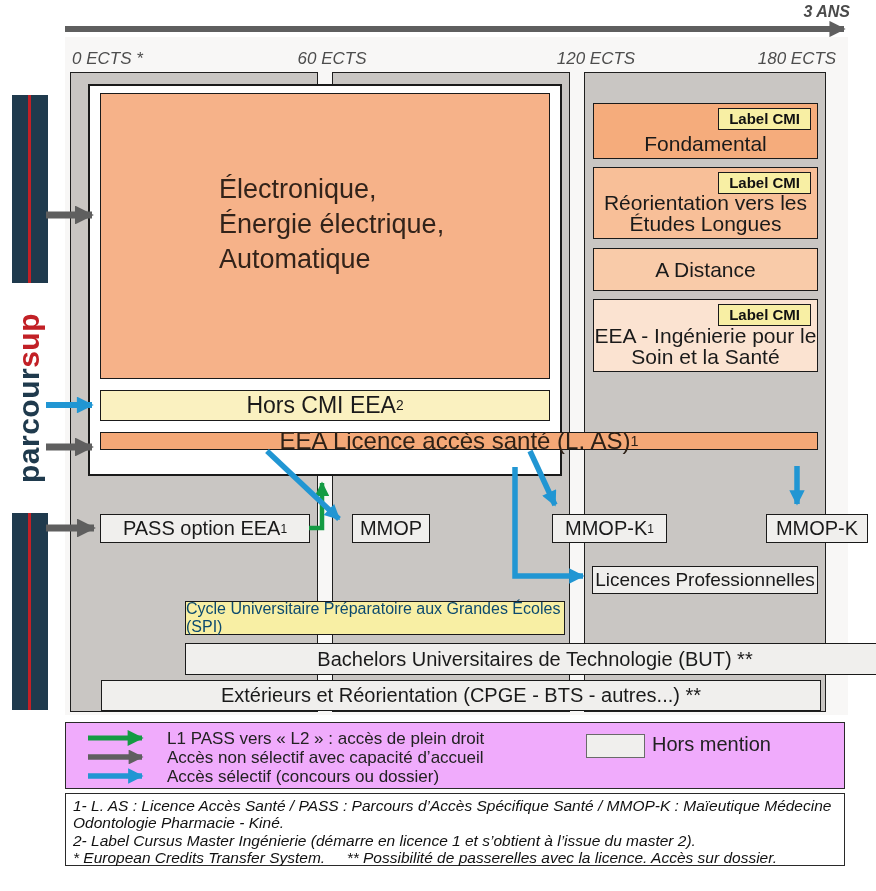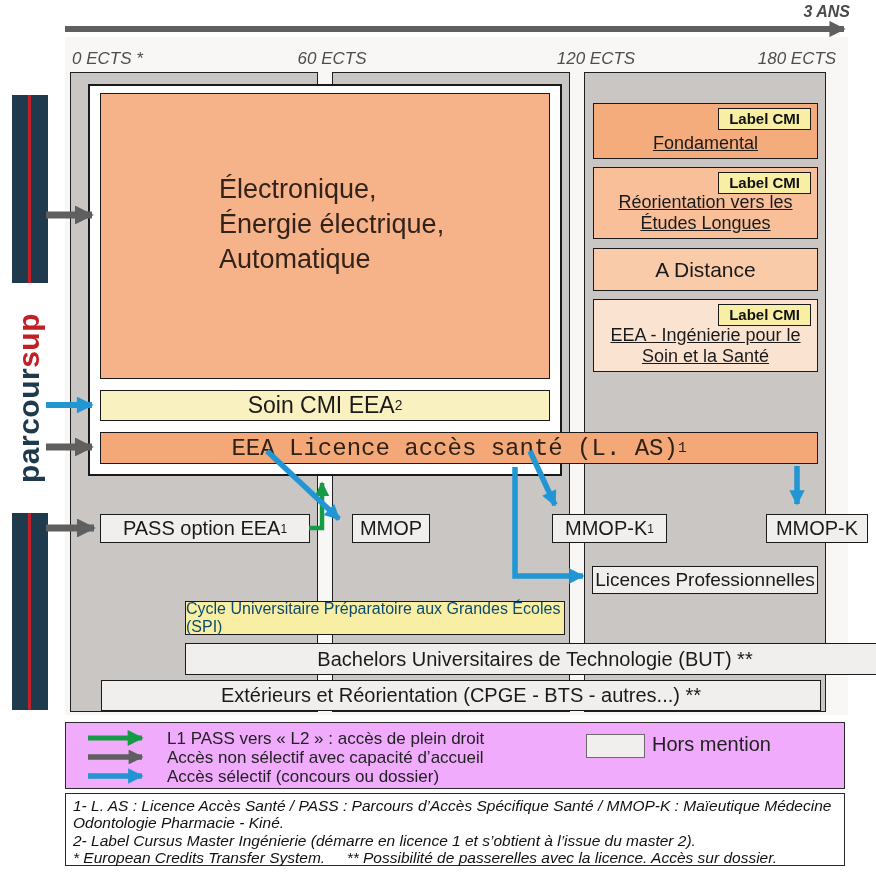--- a/index.html
+++ b/index.html
@@ -17,29 +17,29 @@
   .col1{left:70px;top:72px;width:248px;height:640px;}
   .col2{left:332px;top:72px;width:238px;height:640px;}
   .col3{left:584px;top:72px;width:242px;height:640px;}
 
   
   .whitebox{left:88px;top:84px;width:474px;height:392px;background:#fff;border:2px solid #1a1a1a;z-index:2;}
   .mention{left:100px;top:93px;width:450px;height:286px;background:var(--c-orange-main,#F6B289);border:1.5px solid #1a1a1a;z-index:3;color:#32231а;}
   .mention-text{position:absolute;left:118px;top:78px;font-size:27px;line-height:35px;color:#32231a;}
   .cmibox{left:100px;top:390px;width:450px;height:31px;background:var(--c-yellow-pale,#FAF1C0);border:1.5px solid #1a1a1a;z-index:3;
           display:flex;align-items:center;justify-content:center;font-size:23px;color:#1a1a1a;}
-  .lasbox{left:100px;top:432px;width:718px;height:32px;background:var(--c-orange-las,#F4A877);border:1.5px solid #1a1a1a;z-index:4;
-          display:flex;align-items:center;justify-content:center;font-size:24px;color:#2e2117;font-family:Liberation Mono, monospace;}
+  .lasbox{left:100px;top:432px;width:718px;height:18px;background:var(--c-orange-las,#F4A877);border:1.5px solid #1a1a1a;z-index:4;
+          display:flex;align-items:center;justify-content:center;font-size:24px;color:#2e2117;}
   sup{font-size:0.6em;}
 
   
   .l3{left:593px;width:225px;border:1.5px solid #1a1a1a;z-index:3;color:#1a1a1a;text-align:center;}
   .l3 .badge{position:absolute;top:4px;right:6px;background:var(--c-yellow-badge,#F8EFA4);border:1.3px solid #1a1a1a;
              font-size:15px;font-weight:bold;padding:1px 10px 2px;color:#111;}
-  .l3 .lbl{position:absolute;left:0;right:0;bottom:4px;font-size:18px;line-height:21px;text-decoration:underline;}
+  .l3 .lbl{position:absolute;left:0;right:0;bottom:4px;font-size:21px;line-height:21px;}
   .l3.f{top:103px;height:56px;background:var(--c-orange-fondamental,#F5AC7C);}
   .l3.r{top:167px;height:72px;background:var(--c-orange-reorientation,#F8BF98);}
   .l3.d{top:248px;height:43px;background:var(--c-orange-distance,#F9CBA9);display:flex;align-items:center;justify-content:center;font-size:21px;}
   .l3.s{top:299px;height:73px;background:var(--c-orange-soin,#FBE3D1);}
 
   
   .gbox{background:var(--c-gray-box,#F0EFED);border:1.4px solid #1a1a1a;z-index:4;color:#1a1a1a;
         display:flex;align-items:center;justify-content:center;white-space:nowrap;}
   .pass{left:100px;top:514px;width:210px;height:29px;font-size:20px;}
   .mmop{left:352px;top:514px;width:78px;height:29px;font-size:20px;}
@@ -94,21 +94,21 @@
 
   <div class="abs mention">
     <div class="mention-text">
       <div>Électronique,</div>
       <div>Énergie électrique,</div>
       <div>Automatique</div>
     </div>
   </div>
 
   <div class="abs cmibox">
-    <span>Soin CMI EEA</span>
+    <span>Hors CMI EEA</span>
       <sup>2</sup>
   </div>
 
   <div class="abs lasbox">
     <span>EEA Licence accès santé (L. AS)</span>
       <sup>1</sup>
   </div>
 
   <div class="abs l3 f">
     <div class="badge">Label CMI</div>

